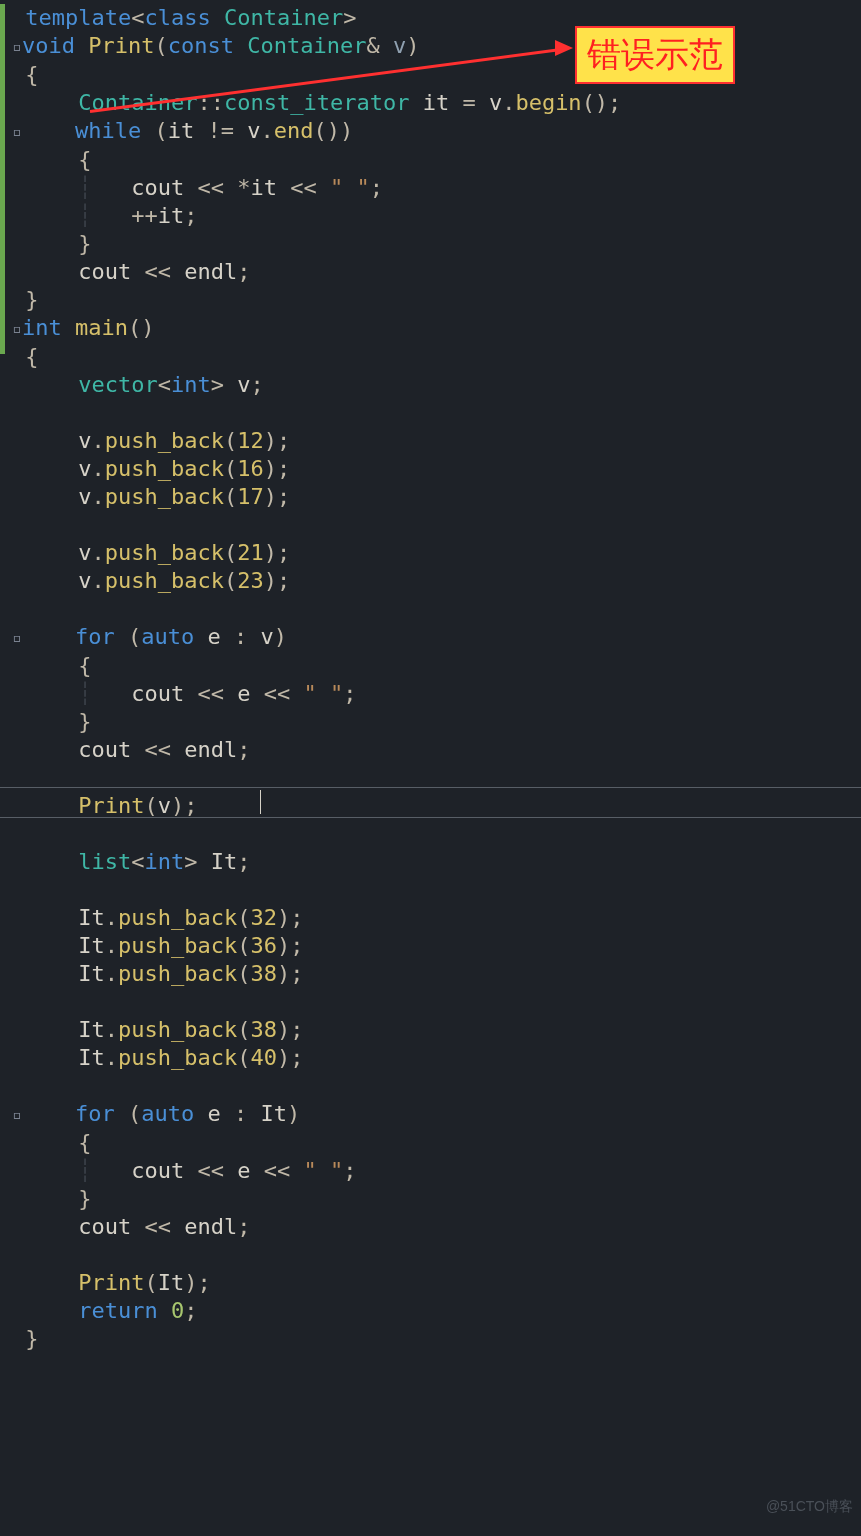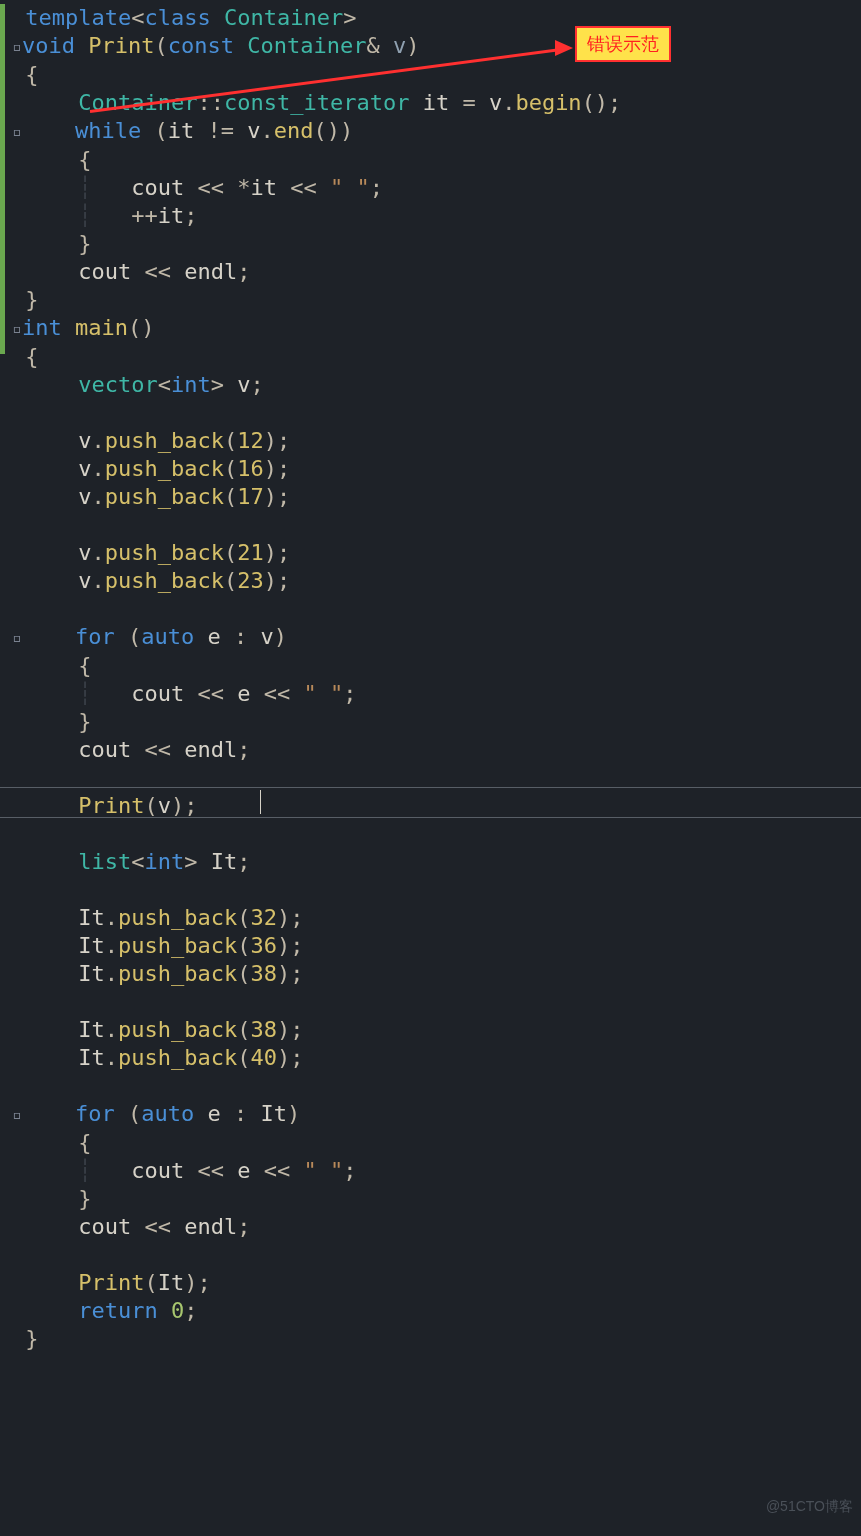--- a/index.html
+++ b/index.html
@@ -89,21 +89,21 @@
     border-bottom: 8px solid transparent;
     border-left: 18px solid #ff3030;
     z-index: 10;
   }
   .annotation-box {
     position: absolute;
     border: 2px solid #ff3030;
     background: #ffe24a;
     color: #ff2020;
     font-family: "Microsoft YaHei", sans-serif;
-    font-size: 18px;
+    font-size: 34px;
     font-weight: 500;
     padding: 4px 10px;
     z-index: 11;
   }
   .watermark {
     position: absolute;
     right: 8px;
     bottom: 20px;
     color: #4a5058;
     font-family: "Microsoft YaHei", sans-serif;

